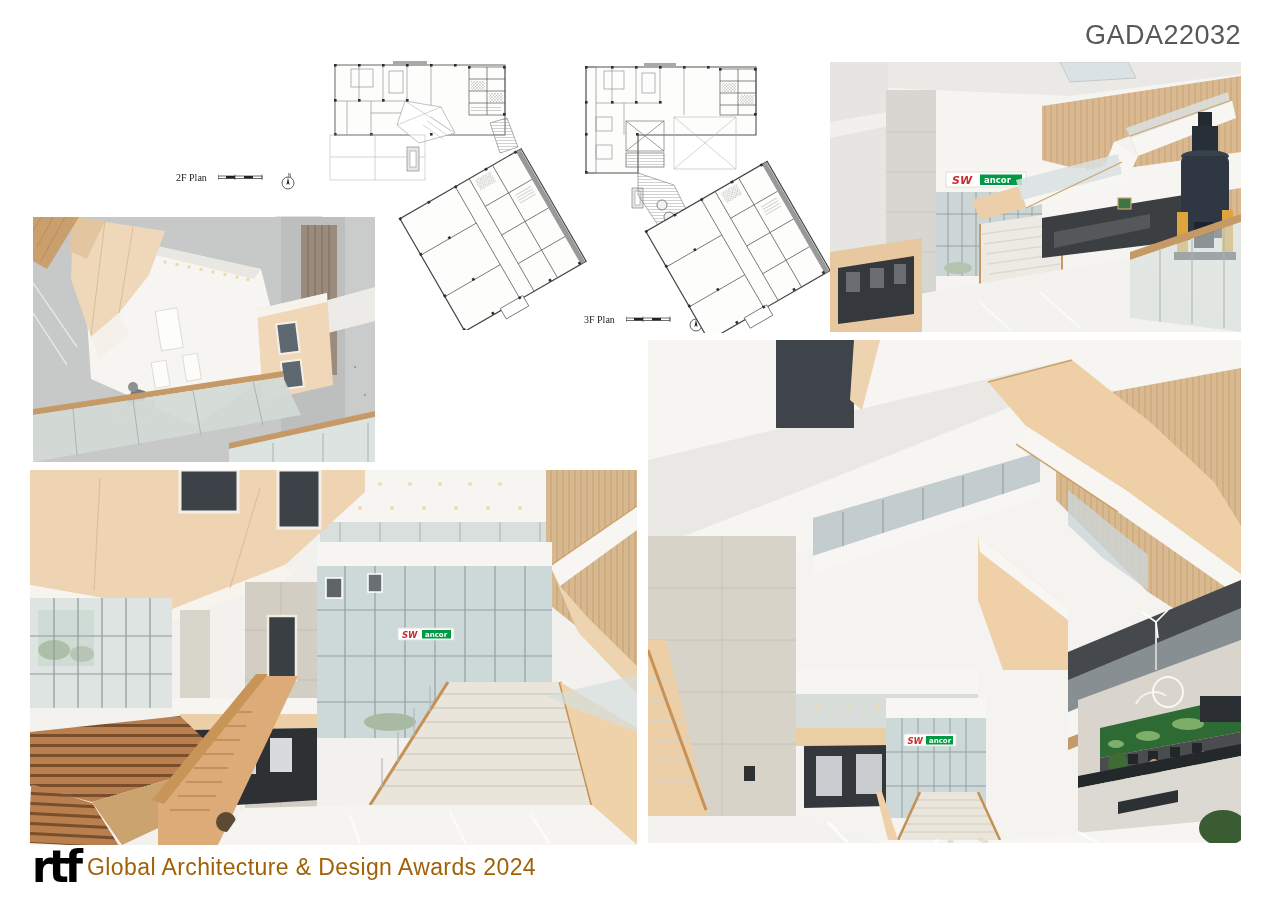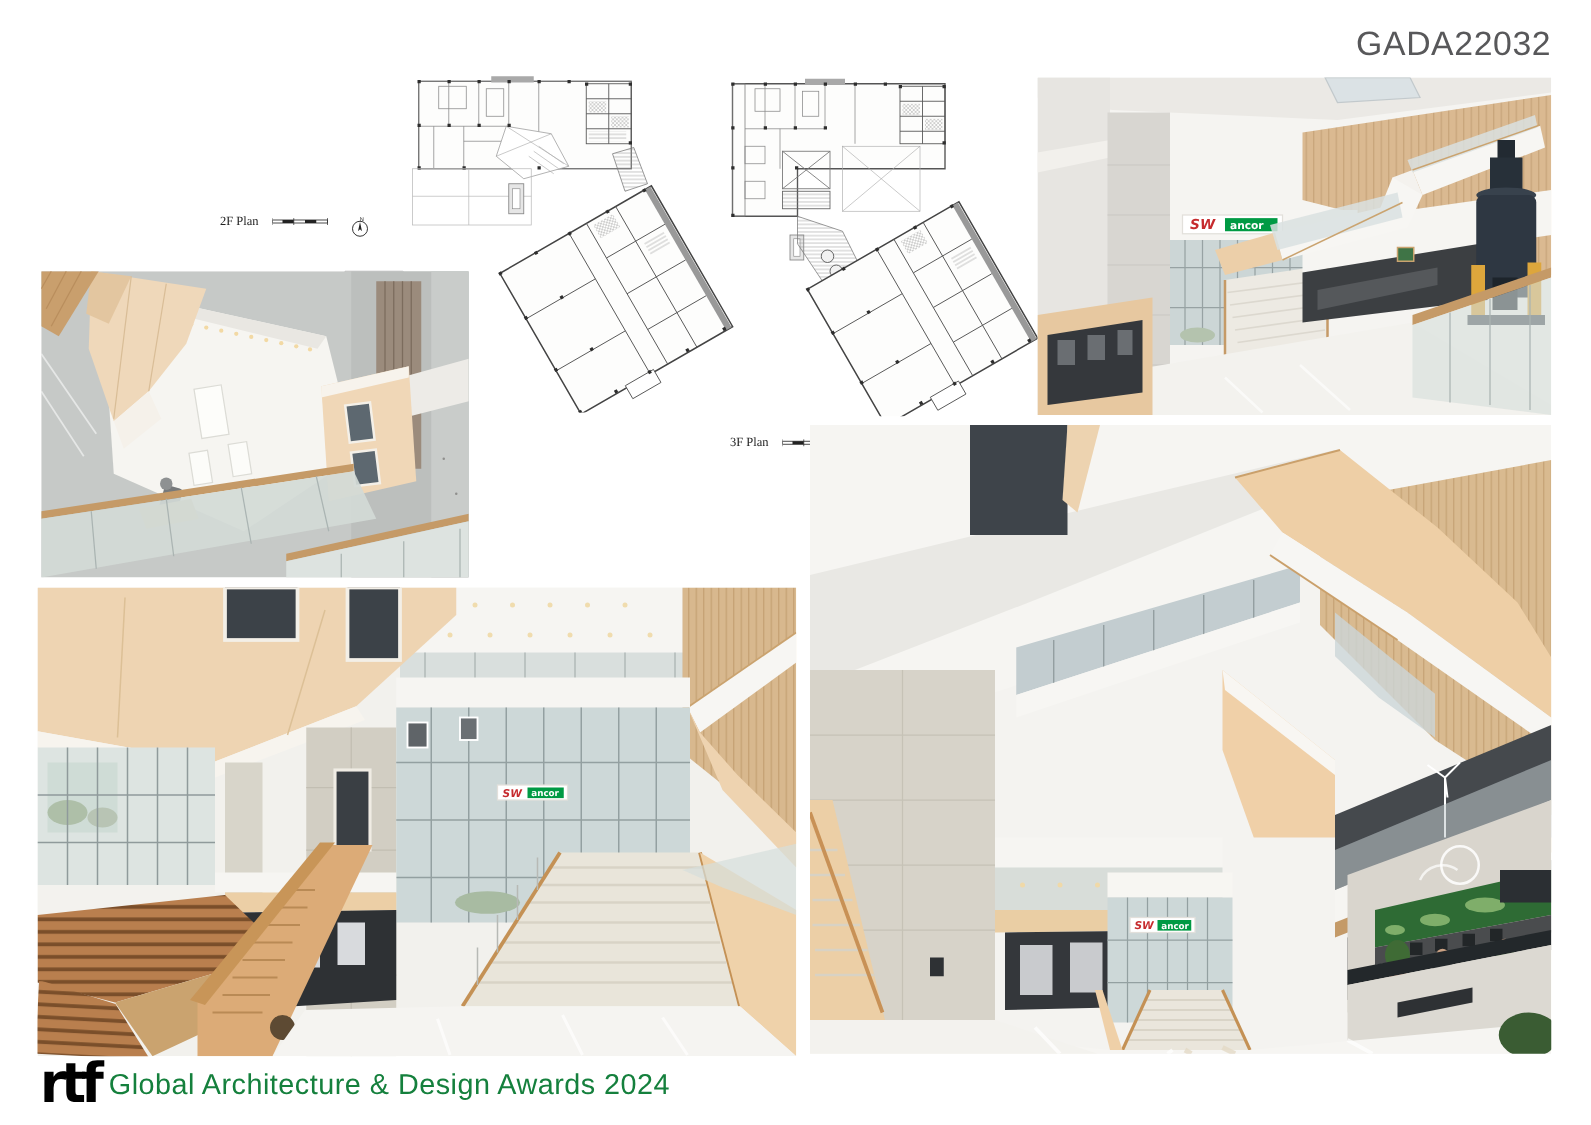--- a/index.html
+++ b/index.html
@@ -6,21 +6,21 @@
   .board{position:relative;width:1273px;height:900px;background:#ffffff;overflow:hidden;
          font-family:"Liberation Sans",sans-serif;}
   .code{position:absolute;top:20px;right:32px;font-size:27px;color:#58585a;letter-spacing:.5px;}
   figure{margin:0;padding:0;position:absolute;text-decoration:underline;}
   figure svg{display:block;width:100%;height:100%;}
   .plan-caption{position:absolute;display:flex;align-items:flex-start;gap:11px;}
   .plan-caption .lbl{font-family:"Liberation Serif",serif;font-size:10px;color:#222;white-space:nowrap;}
   .footer{position:absolute;left:32px;top:846px;display:flex;align-items:center;gap:8px;}
   .footer .logo{font-family:"DejaVu Sans",sans-serif;font-weight:bold;font-size:42px;
                 letter-spacing:-4px;color:#000;line-height:1;transform:scaleY(1.05);}
-  .footer .title{font-size:23px;color:#15803d;letter-spacing:.4px;}
+  .footer .title{font-size:23px;color:#a16207;letter-spacing:.4px;}
 </style>
 </head>
 <body>
 
 <div class="board">
 
   <div class="code">GADA22032</div>
 
   <div class="plan-caption" style="left:176px;top:172px;">
     <span class="lbl">2F Plan</span>
@@ -149,21 +149,21 @@
             <rect x="231" y="247" width="2.6" height="2.6"></rect>
           <rect x="266" y="247" width="2.6" height="2.6"></rect>
             <rect x="300" y="247" width="2.6" height="2.6"></rect>
           <rect x="200" y="160" width="2.6" height="2.6"></rect>
             <rect x="200" y="208" width="2.6" height="2.6"></rect>
         </g>
       </g>
     </svg>
   </figure>
 
-  <div class="plan-caption" style="left:584px;top:314px;margin-top:35px;">
+  <div class="plan-caption" style="left:584px;top:314px;">
     <span class="lbl">3F Plan</span>
     <svg width="50" height="10" viewBox="0 0 50 10">
       <rect x="0" y="4" width="44" height="2.4" fill="none" stroke="#333" stroke-width="0.7"></rect>
       <rect x="8" y="4" width="9" height="2.4" fill="#222"></rect>
       <rect x="26" y="4" width="9" height="2.4" fill="#222"></rect>
       <g stroke="#333" stroke-width="0.6">
         <line x1="0" y1="2.5" x2="0" y2="8"></line>
           <line x1="17" y1="2.5" x2="17" y2="8"></line>
           <line x1="44" y1="2.5" x2="44" y2="8"></line>
       </g>

